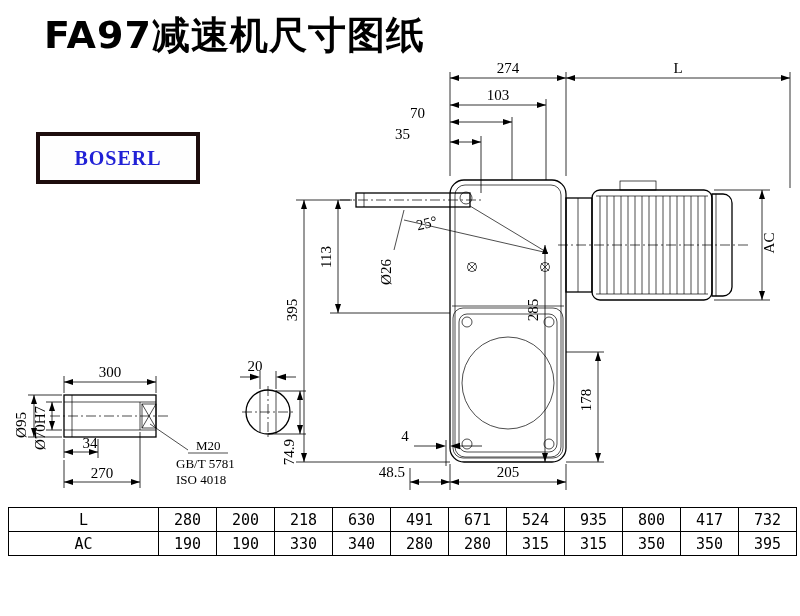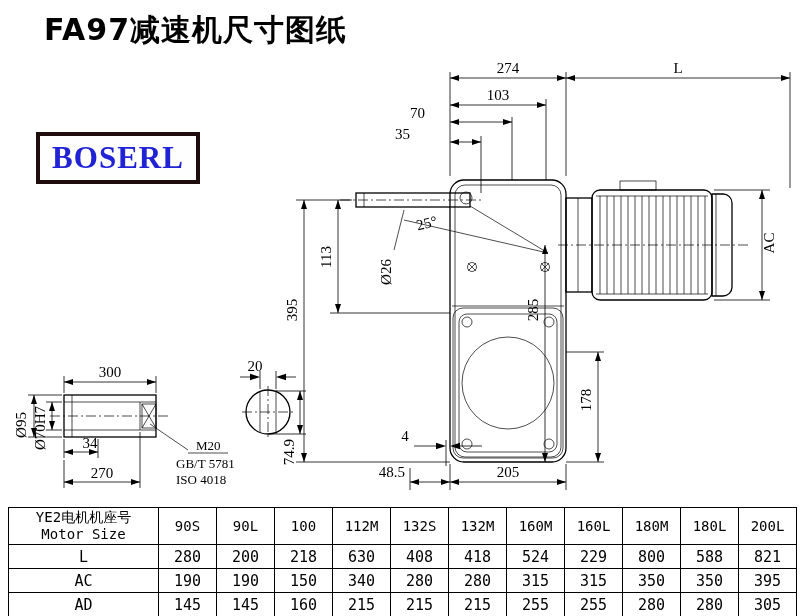--- a/index.html
+++ b/index.html
@@ -1,29 +1,29 @@
 <!DOCTYPE html>
 <html><head>
 <meta charset="utf-8">
 <style>
   html,body{margin:0;padding:0;}
   body{
     width:800px;height:616px;position:relative;background:#fff;overflow:hidden;
     font-family:"Liberation Sans", sans-serif;color:#000;
   }
   .page-title{
-    position:absolute;left:44px;top:10px;font-size:30px;font-weight:bold;
+    position:absolute;left:44px;top:10px;font-size:38px;font-weight:bold;
     letter-spacing:1px;font-family:"DejaVu Sans", sans-serif;text-align:center;
   }
   .logo-box{
     position:absolute;left:36px;top:132px;width:156px;height:44px;
     border:4px solid #1d0d0d;background:#fefefe;display:flex;align-items:center;justify-content:center;
   }
   .logo-text{
-    font-family:"Liberation Serif", serif;font-weight:bold;font-size:31px;color:#2121d6;letter-spacing:1px;
+    font-family:"Liberation Serif", serif;font-weight:bold;font-size:20px;color:#2121d6;letter-spacing:1px;
   }
   svg.drawing{position:absolute;left:0;top:0;}
   svg text{font-family:"Liberation Serif", serif;font-size:15px;fill:#000;}
   svg text.small{font-size:13px;}
   .ln{fill:none;stroke:#000;stroke-width:1.3;}
   .tn{fill:none;stroke:#000;stroke-width:0.7;}
   .dm{fill:none;stroke:#000;stroke-width:0.8;}
   .cl{fill:none;stroke:#000;stroke-width:0.7;stroke-dasharray:10 3 2 3;}
   table.size-table{
     position:absolute;left:8px;top:507px;width:787px;border-collapse:collapse;table-layout:fixed;
@@ -197,73 +197,42 @@
       <col style="width:58px">
     <col style="width:58px">
       <col style="width:58px">
       <col style="width:58px">
       <col style="width:58px">
     <col style="width:58px">
       <col style="width:58px">
       <col style="width:58px">
   </colgroup>
   <tbody>
-    <tr class="hdr">
-      <th>
-        <div>YE2电机机座号</div>
-        <div>Motor Size</div>
-      </th>
-      <th>90S</th>
-      <th>90L</th>
-      <th>100</th>
-      <th>112M</th>
-      <th>132S</th>
-      <th>132M</th>
-      <th>160M</th>
-      <th>160L</th>
-      <th>180M</th>
-      <th>180L</th>
-      <th>200L</th>
-    </tr>
     <tr class="datarow">
       <th>L</th>
       <td>280</td>
       <td>200</td>
       <td>218</td>
       <td>630</td>
-      <td>408</td>
-      <td>418</td>
+      <td>491</td>
+      <td>671</td>
       <td>524</td>
-      <td>229</td>
+      <td>935</td>
       <td>800</td>
-      <td>588</td>
-      <td>821</td>
+      <td>417</td>
+      <td>732</td>
     </tr>
     <tr class="datarow">
       <th>AC</th>
       <td>190</td>
       <td>190</td>
-      <td>150</td>
+      <td>330</td>
       <td>340</td>
       <td>280</td>
       <td>280</td>
       <td>315</td>
       <td>315</td>
       <td>350</td>
       <td>350</td>
       <td>395</td>
     </tr>
-    <tr class="datarow">
-      <th>AD</th>
-      <td>145</td>
-      <td>145</td>
-      <td>160</td>
-      <td>215</td>
-      <td>215</td>
-      <td>215</td>
-      <td>255</td>
-      <td>255</td>
-      <td>280</td>
-      <td>280</td>
-      <td>305</td>
-    </tr>
   </tbody>
 </table>
 
 </body></html>

